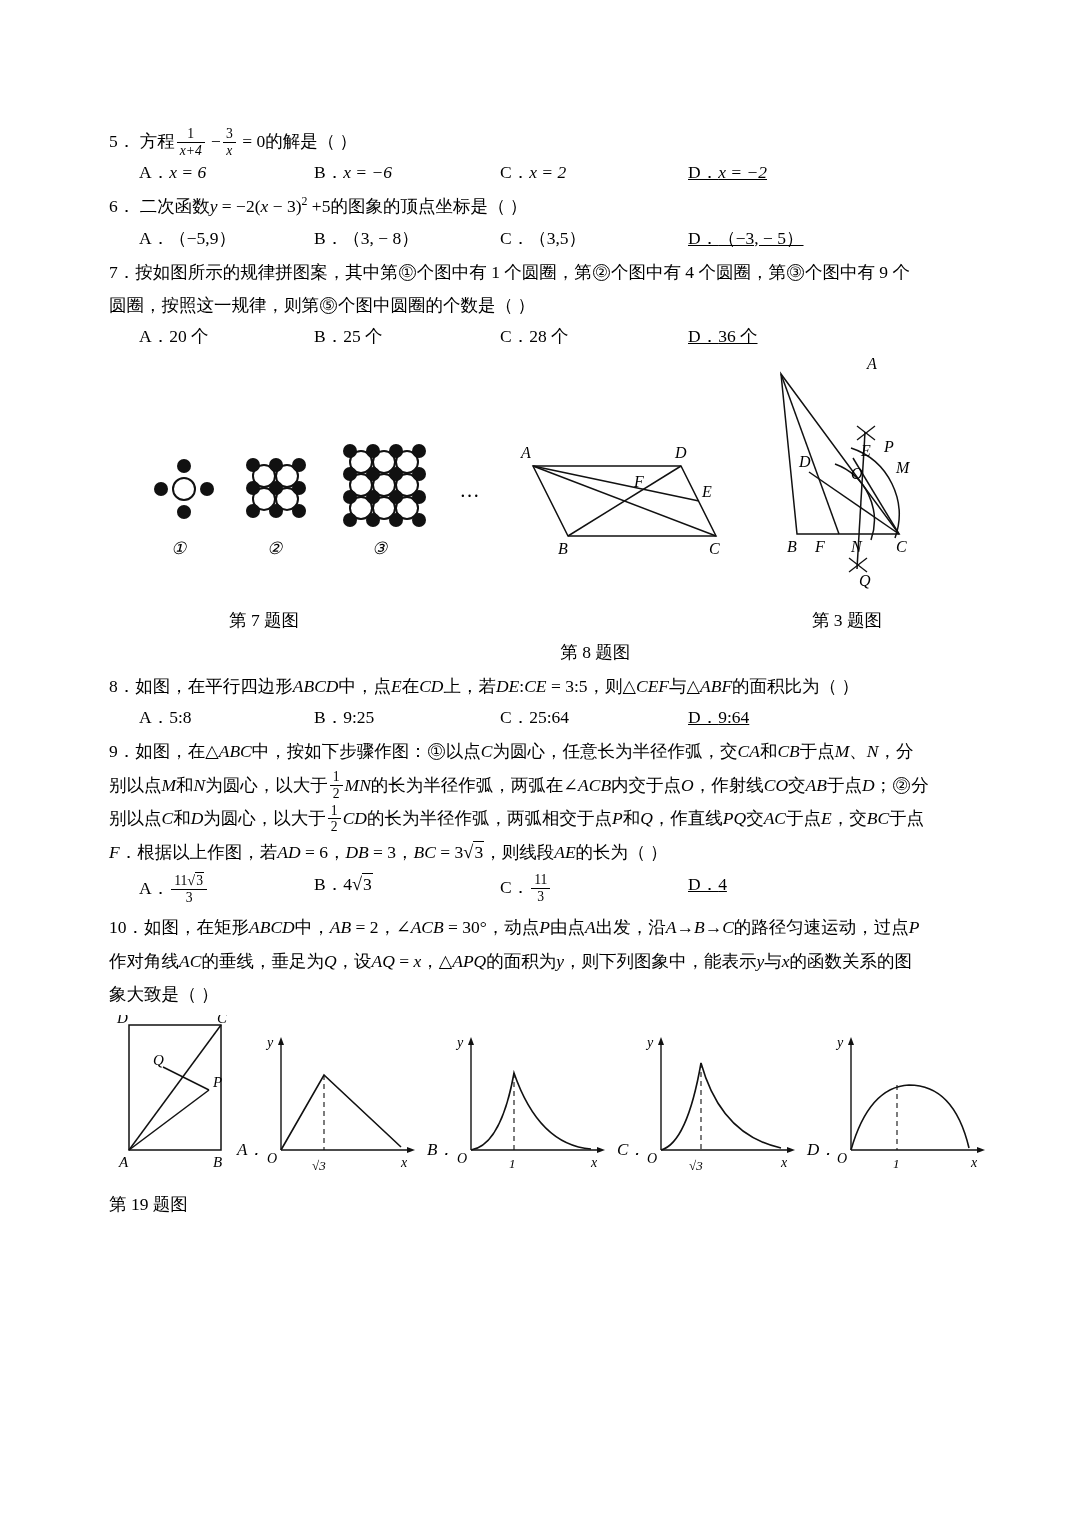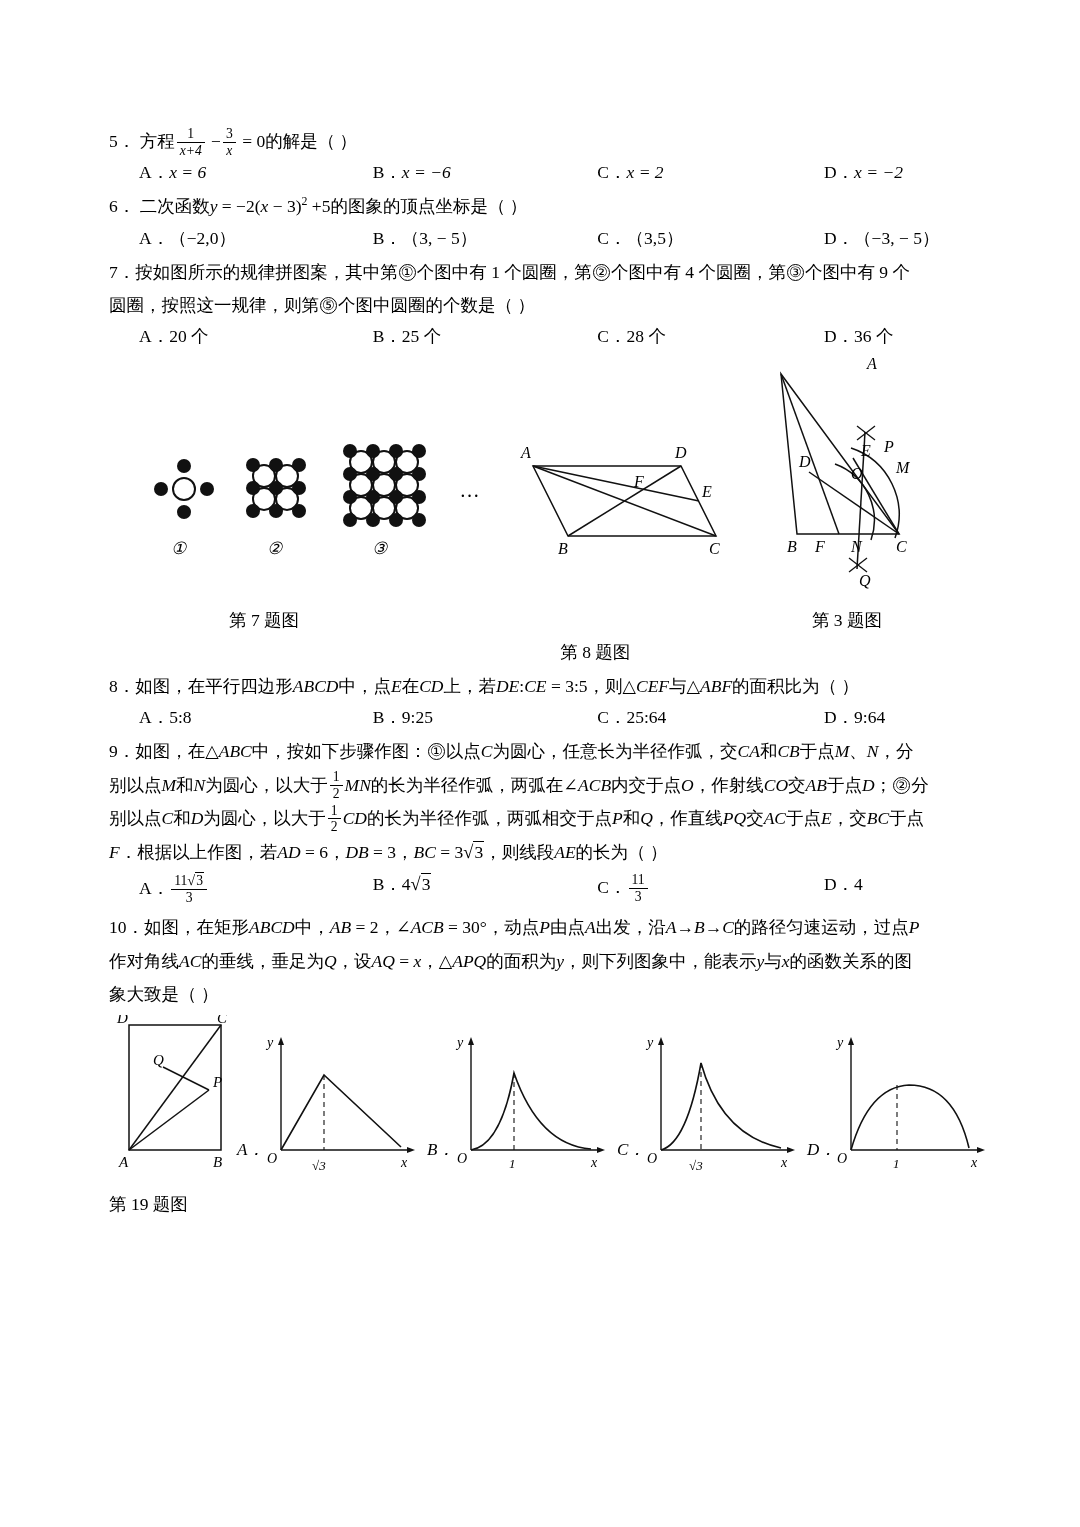--- a/index.html
+++ b/index.html
@@ -32,29 +32,28 @@
     margin-bottom: 4px;
   }
   .qline {
     line-height: 1.9;
   }
   .opts {
     display: flex;
     padding-left: 30px;
     margin-top: 2px;
     margin-bottom: 6px;
-    justify-content: space-between;
   }
   .opt {
     white-space: nowrap;
   }
   .opt-a { width: 175px; }
-  .opt-b { width: 186px; margin-left: 20px; }
+  .opt-b { width: 186px; }
   .opt-c { width: 188px; }
-  .opt-d { width: 180px; }
+  .opt-d { width: 180px; text-decoration: underline; }
   i, .it {
     font-style: italic;
     font-family: "Liberation Serif", serif;
   }
   .frac {
     display: inline-block;
     vertical-align: -0.55em;
     text-align: center;
     font-size: 0.78em;
     line-height: 1.15;
@@ -140,22 +139,22 @@
         <div class="opt opt-d"><span>D．</span><i>x = −2</i></div>
       </div>
     </div>
 
     <div class="q">
       <div class="qline">
         <span>6．</span>
         二次函数<i>y</i> = −2(<i>x</i> − 3)<sup>2</sup> +5的图象的顶点坐标是（     ）
       </div>
       <div class="opts">
-        <div class="opt opt-a"><span>A．</span><span>（−2,0）</span></div>
-        <div class="opt opt-b"><span>B．</span><span>（3, − 5）</span></div>
+        <div class="opt opt-a"><span>A．</span><span>（−5,9）</span></div>
+        <div class="opt opt-b"><span>B．</span><span>（3, − 8）</span></div>
         <div class="opt opt-c"><span>C．</span><span>（3,5）</span></div>
         <div class="opt opt-d"><span>D．</span><span>（−3, − 5）</span></div>
       </div>
     </div>
 
     <div class="q">
       <div class="qline">
         <span>7．</span>按如图所示的规律拼图案，其中第<span class="circ">①</span>个图中有 1 个圆圈，第<span class="circ">②</span>个图中有 4 个圆圈，第<span class="circ">③</span>个图中有 9 个
       </div>
       <div class="qline">

